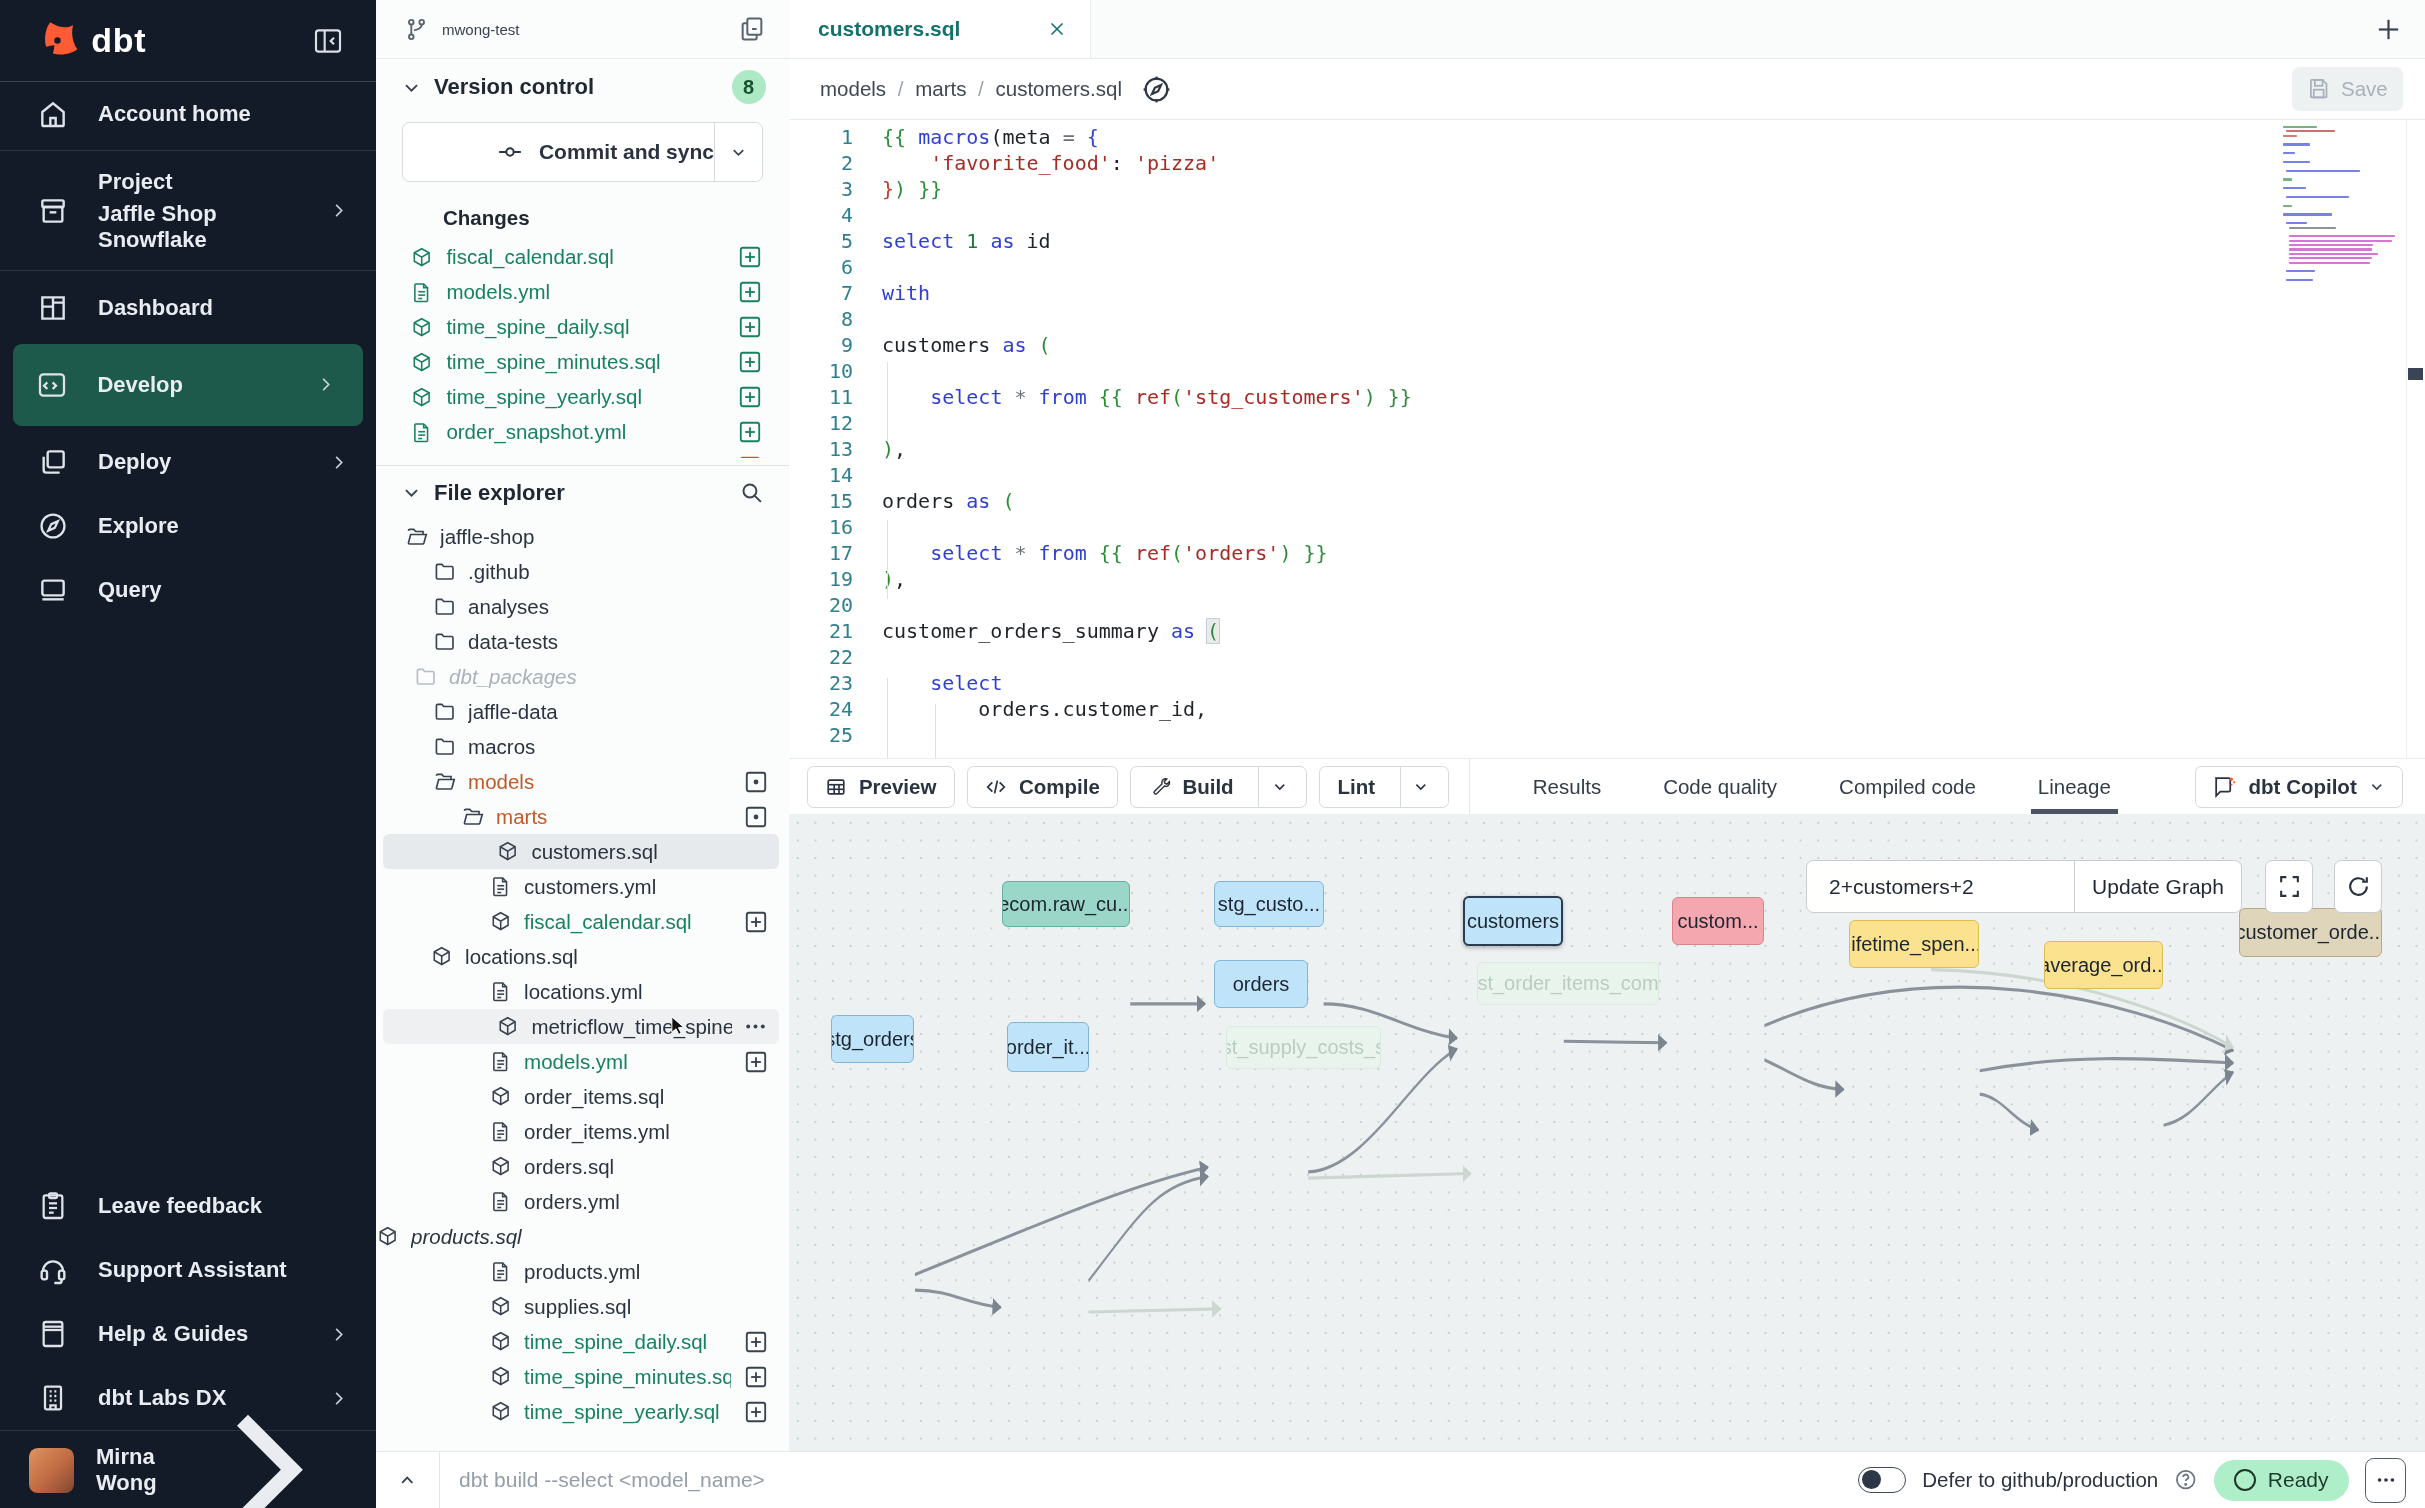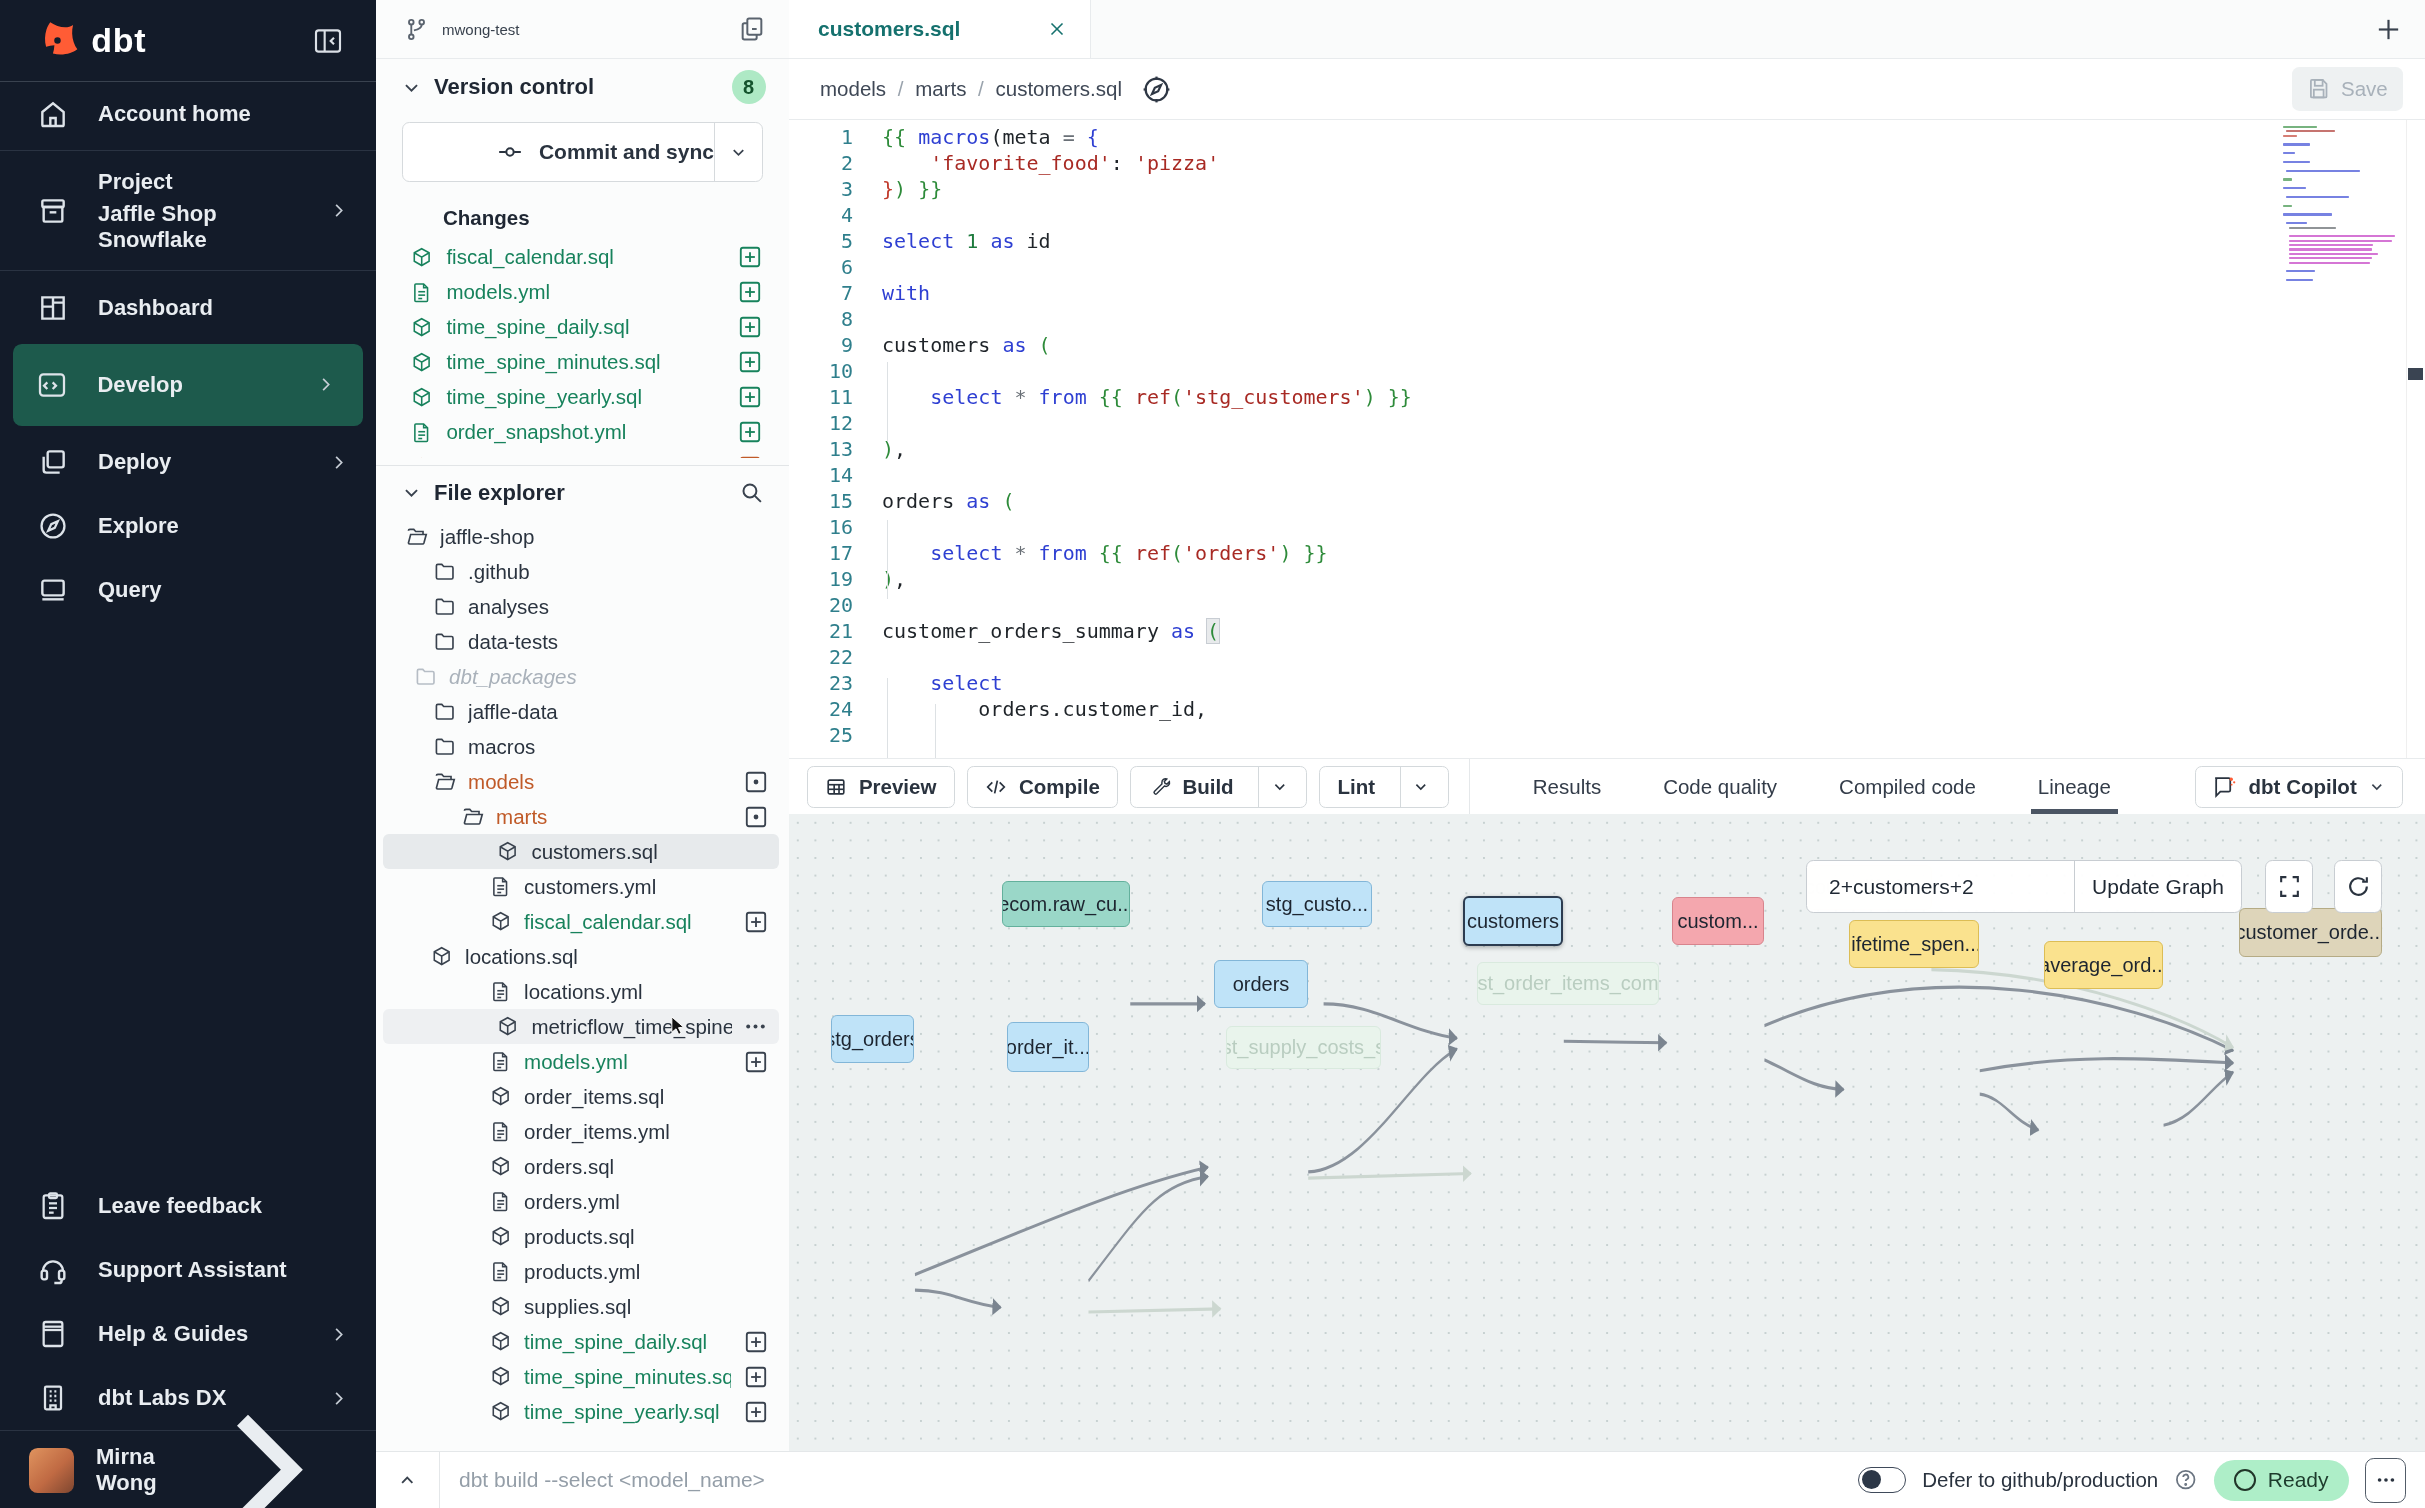--- a/index.html
+++ b/index.html
@@ -759,21 +759,21 @@
               <svg viewBox="0 0 24 24" fill="none" stroke="currentColor" stroke-width="1.6">
                 <path d="M6 3h8l4 4v13a1 1 0 0 1-1 1H6a1 1 0 0 1-1-1V4a1 1 0 0 1 1-1z"></path>
                 <path d="M14 3v4h4"></path>
                 <line x1="8.5" y1="11" x2="15.5" y2="11"></line>
                 <line x1="8.5" y1="14.5" x2="15.5" y2="14.5"></line>
                 <line x1="8.5" y1="18" x2="12.5" y2="18"></line>
               </svg>
             </span>
             <span class="nm ">orders.yml</span>
           </div>
-          <div class="tree-row" style="padding-left: 113px;">
+          <div class="tree-row" style=" font-style: italic;">
             <span class="ic ">
               <svg viewBox="0 0 24 24" fill="none" stroke="currentColor" stroke-width="1.6">
                 <path d="M12 2.8 19.6 7v8.6L12 20 4.4 15.6V7z"></path>
                 <path d="M4.7 7.2 12 11.4l7.3-4.2M12 11.4v8.4"></path>
               </svg>
             </span>
             <span class="nm ">products.sql</span>
           </div>
           <div class="tree-row" style="padding-left: 113px;">
             <span class="ic ">
@@ -1068,21 +1068,21 @@
             <path d="M709,234 L931,231" fill="none" stroke="#ccd7d0" stroke-width="2" marker-end="url(#ahl)"></path>
             <path d="M172,306 C222,306 242,315 289,317" fill="none" stroke="#8a929c" stroke-width="2" marker-end="url(#ah)"></path>
             <path d="M409,300 C478,258 502,238 572,233" fill="none" stroke="#8a929c" stroke-width="2" marker-end="url(#ah)"></path>
             <path d="M172,296 C320,268 452,240 572,227" fill="none" stroke="#8a929c" stroke-width="2" marker-end="url(#ah)"></path>
             <path d="M409,320 L589,318" fill="none" stroke="#ccd7d0" stroke-width="2" marker-end="url(#ahl)"></path>
           </g>
       </svg>
       <div id="lnodes">
           <div class="lnode nt-ghost" style="left: 1018px; top: 51px; width: 125px; height: 45px;">count_lifetim...</div>
           <div class="lnode nt-src" style="left: 213px; top: 67px; width: 128px; height: 46px;">ecom.raw_cu...</div>
-          <div class="lnode nt-model" style="left: 425px; top: 67px; width: 110px; height: 46px; margin-left: 48px;">stg_custo...</div>
+          <div class="lnode nt-model" style="left: 425px; top: 67px; width: 110px; height: 46px;">stg_custo...</div>
           <div class="lnode nt-sel" style="left: 674px; top: 82px; width: 100px; height: 50px;">customers</div>
           <div class="lnode nt-pink" style="left: 883px; top: 83px; width: 92px; height: 48px;">custom...</div>
           <div class="lnode nt-yellow" style="left: 1060px; top: 106px; width: 130px; height: 48px;">lifetime_spen...</div>
           <div class="lnode nt-yellow" style="left: 1255px; top: 127px; width: 119px; height: 48px;">average_ord...</div>
           <div class="lnode nt-tan" style="left: 1450px; top: 94px; width: 143px; height: 49px;">customer_orde...</div>
           <div class="lnode nt-model" style="left: 425px; top: 146px; width: 94px; height: 48px;">orders</div>
           <div class="lnode nt-test" style="left: 688px; top: 148px; width: 182px; height: 43px;">test_order_items_com...</div>
           <div class="lnode nt-model" style="left: 42px; top: 201px; width: 83px; height: 48px;">stg_orders</div>
           <div class="lnode nt-model" style="left: 218px; top: 208px; width: 82px; height: 50px;">order_it...</div>
           <div class="lnode nt-test" style="left: 437px; top: 212px; width: 155px; height: 43px;">test_supply_costs_s...</div>

